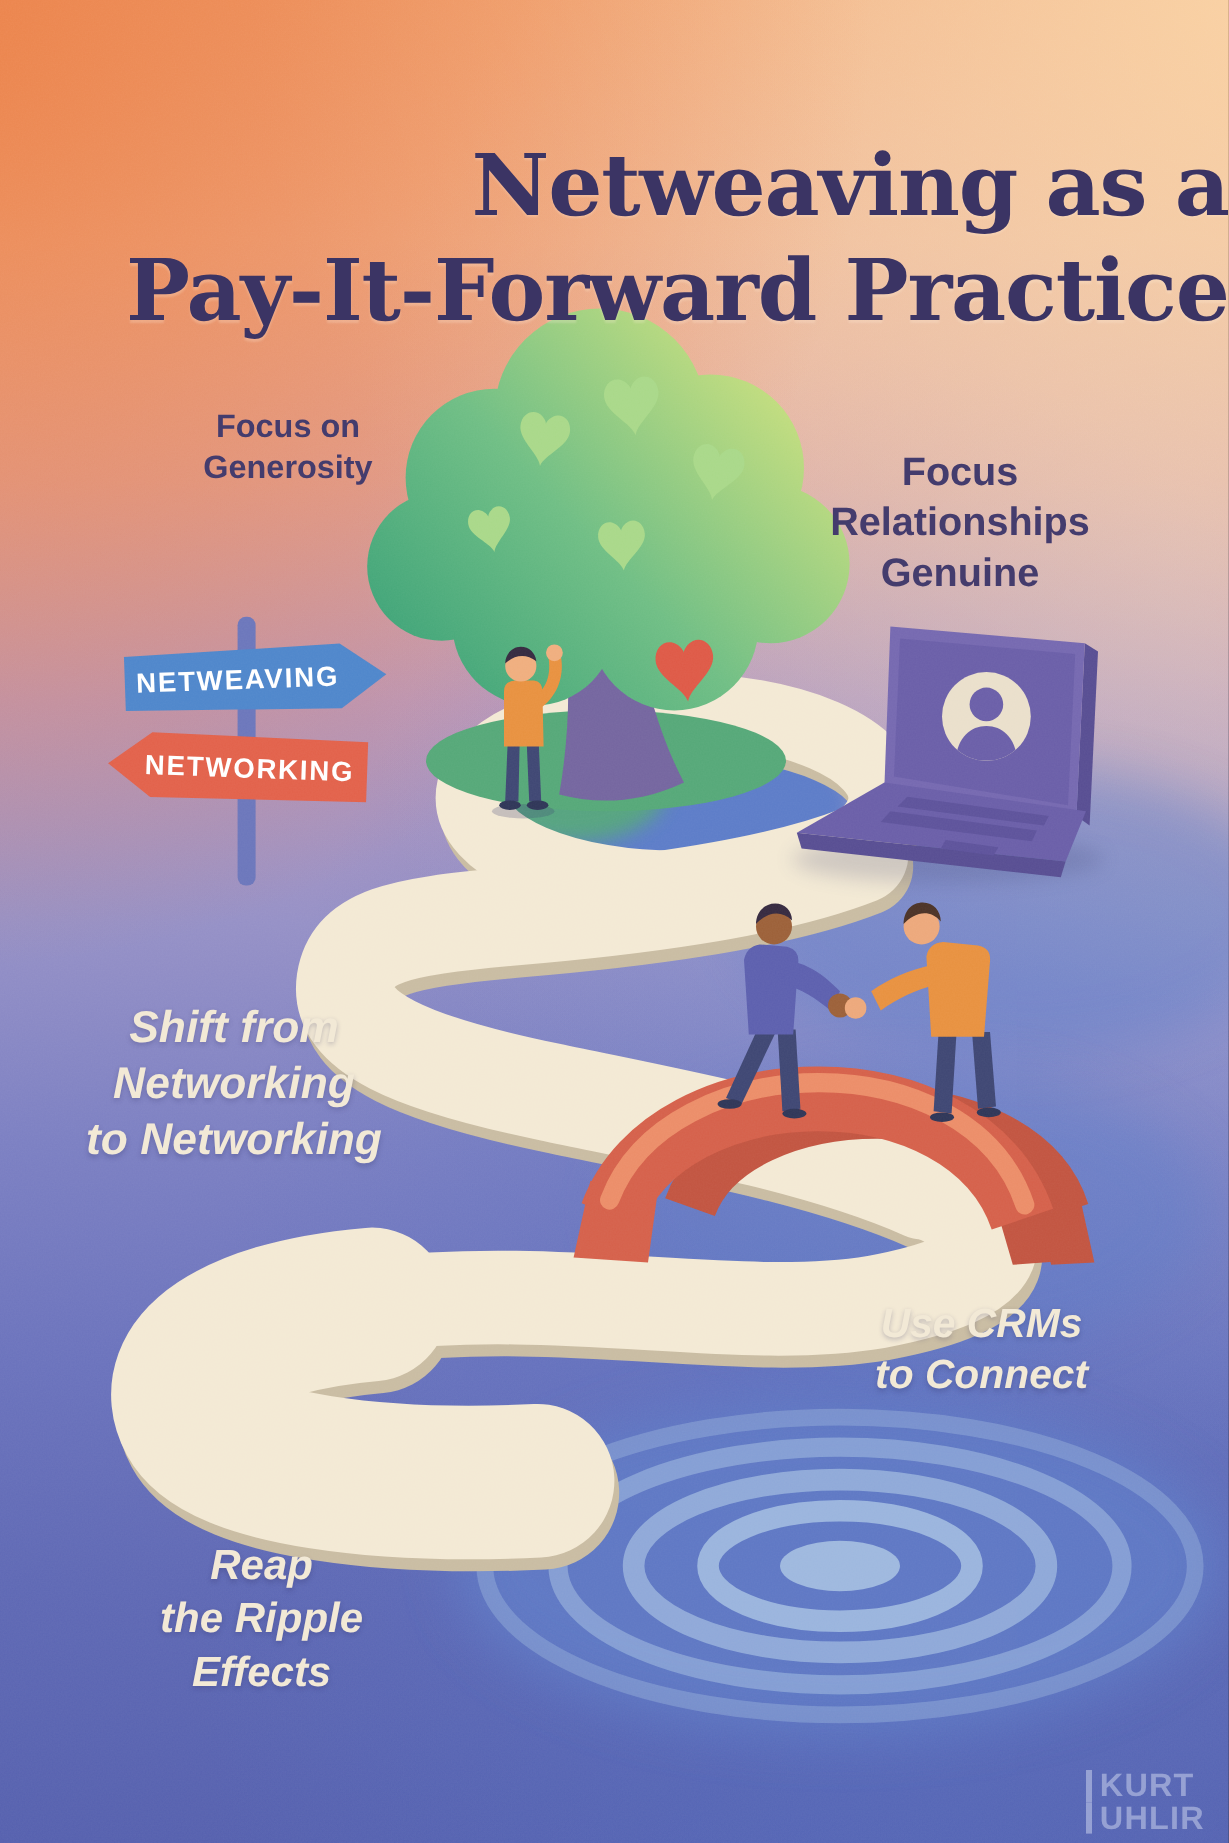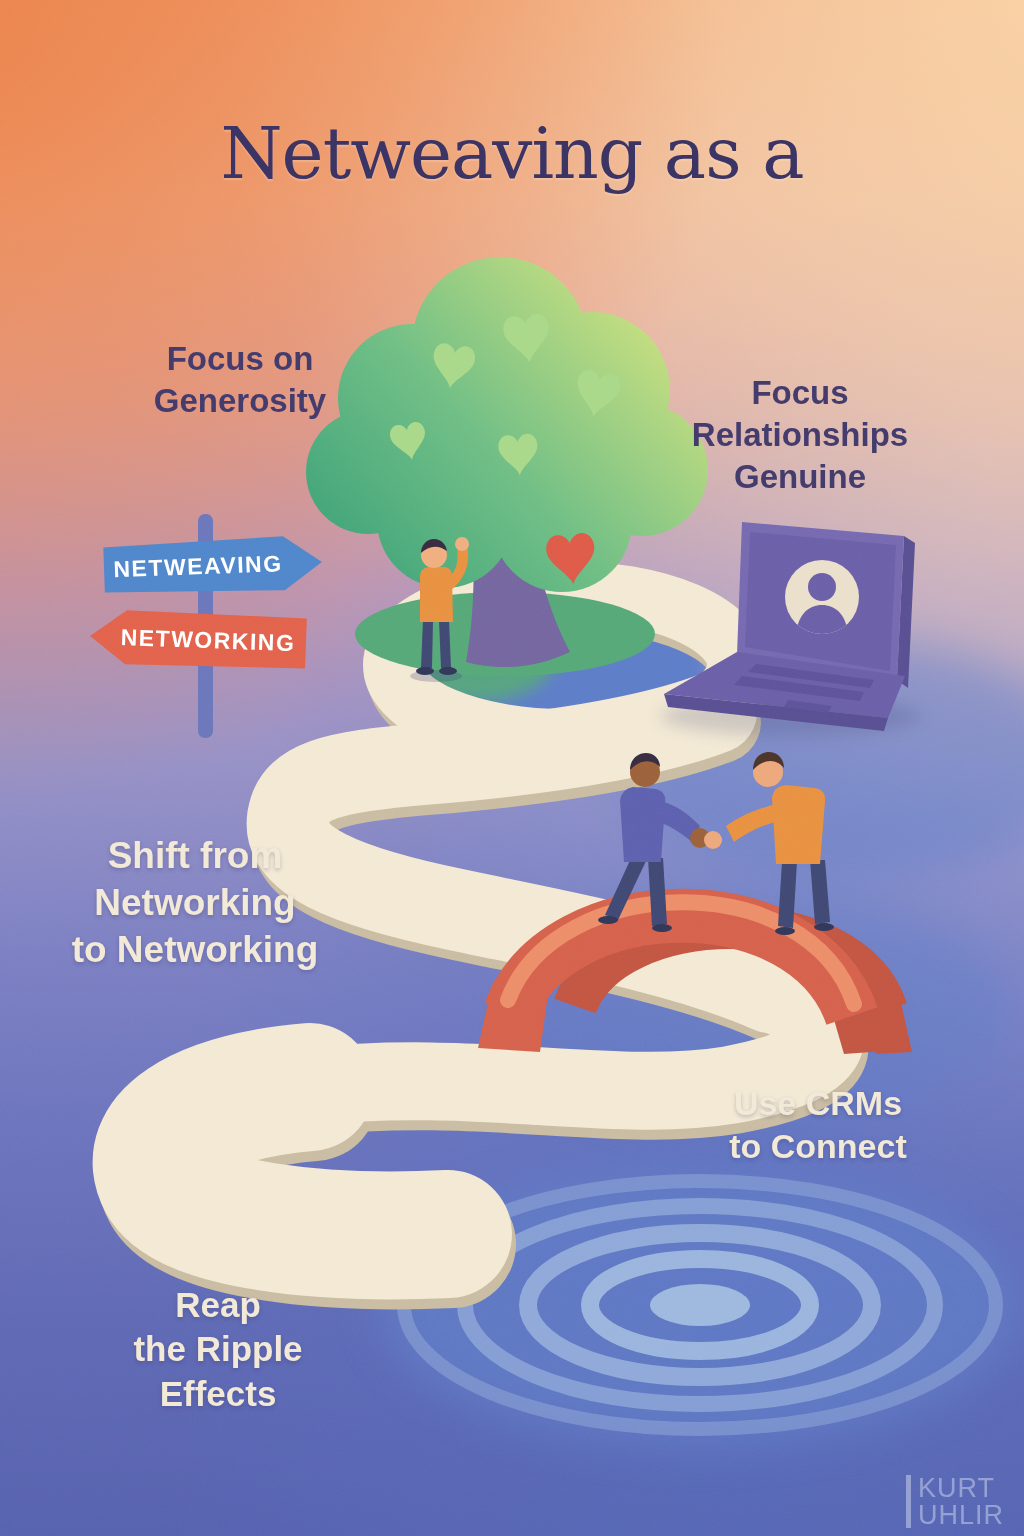--- a/index.html
+++ b/index.html
@@ -8,37 +8,37 @@
     font-family:"Liberation Sans",sans-serif;
     background:
       radial-gradient(circle at -5% 2%, rgba(235,125,66,.85), rgba(235,125,66,0) 42%),
       radial-gradient(circle at 106% -2%, rgba(251,214,167,.95), rgba(251,214,167,0) 46%),
       radial-gradient(ellipse at 96% 30%, rgba(205,204,232,.35), rgba(205,204,232,0) 50%),
       radial-gradient(ellipse at 72% 86%, rgba(84,110,192,.5), rgba(84,110,192,0) 55%),
       linear-gradient(180deg,#f0a173 0%,#efae8d 13%,#dda29b 26%,#b896ba 38%,#9590c6 50%,#7b7fc2 62%,#6a72bc 74%,#5e68b4 86%,#5560ae 100%);
   }
   #scene{position:absolute;inset:0;}
   .title{
-    position:absolute;top:62px;left:0;width:100%;text-align:center;
-    font-family:"DejaVu Serif","Liberation Serif",serif;font-weight:400;
+    position:absolute;top:62px;left:0;width:100%;text-align:right;
+    font-family:"DejaVu Serif","Liberation Serif",serif;font-weight:700;
     font-size:71px;line-height:1.24;letter-spacing:-1px;
     color:var(--title-ink,#3b3464);
     text-shadow:0 2px 2px rgba(255,240,220,.25);
   }
   .label{position:absolute;text-align:center;font-weight:700;line-height:1.27;}
   .label.dark{color:var(--label-ink,#443c6d);}
-  .label.cream{color:var(--label-cream,#f2e9d6);text-shadow:0 2px 4px rgba(40,40,90,.25);}
-  #label-generosity{left:70px;top:338px;width:340px;font-size:33px;}
+  .label.cream{color:var(--label-cream,#f2e9d6);text-shadow:0 2px 4px rgba(40,40,90,.25);font-style:italic;}
+  #label-generosity{left:70px;top:338px;width:340px;font-size:27px;}
   #label-relationships{left:640px;top:372px;width:320px;font-size:33px;}
   #label-shift{left:15px;top:833px;width:360px;font-size:37px;}
   #label-crm{left:658px;top:1082px;width:320px;font-size:34px;}
   #label-ripple{left:48px;top:1283px;width:340px;font-size:35px;}
   .watermark{
     position:absolute;right:20px;bottom:8px;color:var(--watermark,#c8d0ec);
-    opacity:.55;font-weight:400;font-size:27px;line-height:.98;letter-spacing:1px;
+    opacity:.55;font-weight:700;font-size:27px;line-height:.98;letter-spacing:1px;
   }
   .watermark span{display:block;border-left:5px solid currentColor;padding-left:7px;}
   
   .f-pathmain{stroke:var(--path-cream,#f3e9d4);fill:none;stroke-linecap:round;stroke-linejoin:round;}
   .f-pathedge{stroke:var(--path-edge,#c9bca2);fill:none;stroke-linecap:round;stroke-linejoin:round;}
   .ring-main{stroke:var(--path-cream,#f3e9d4);fill:none;}
   .ring-edge{stroke:var(--path-edge,#c9bca2);fill:none;}
   .f-heartleaf{fill:var(--heart-leaf-green,#a9d889);}
   .f-heartred{fill:var(--heart-red,#de5946);}
   .f-trunk{fill:var(--trunk-purple,#74659f);}
@@ -232,20 +232,21 @@
         <circle cx="768" cy="772" r="15" class="f-skin-tan"></circle>
         <path class="f-hair-brown" d="M753,770 C753,759 760,752 769,752 C778,752 784,759 784,768 C775,757 762,760 753,770 Z"></path>
       </g>
     </g>
 
     <rect width="1024" height="1536" filter="url(#grain)"></rect>
   </svg>
 
   <h1 class="title">
     <div>Netweaving as a</div>
+    <div>Pay-It-Forward Practice</div>
   </h1>
 
   <div id="label-generosity" class="label dark">
     <div>Focus on</div>
     <div>Generosity</div>
   </div>
 
   <div id="label-relationships" class="label dark">
     <div>Focus</div>
     <div>Relationships</div>

